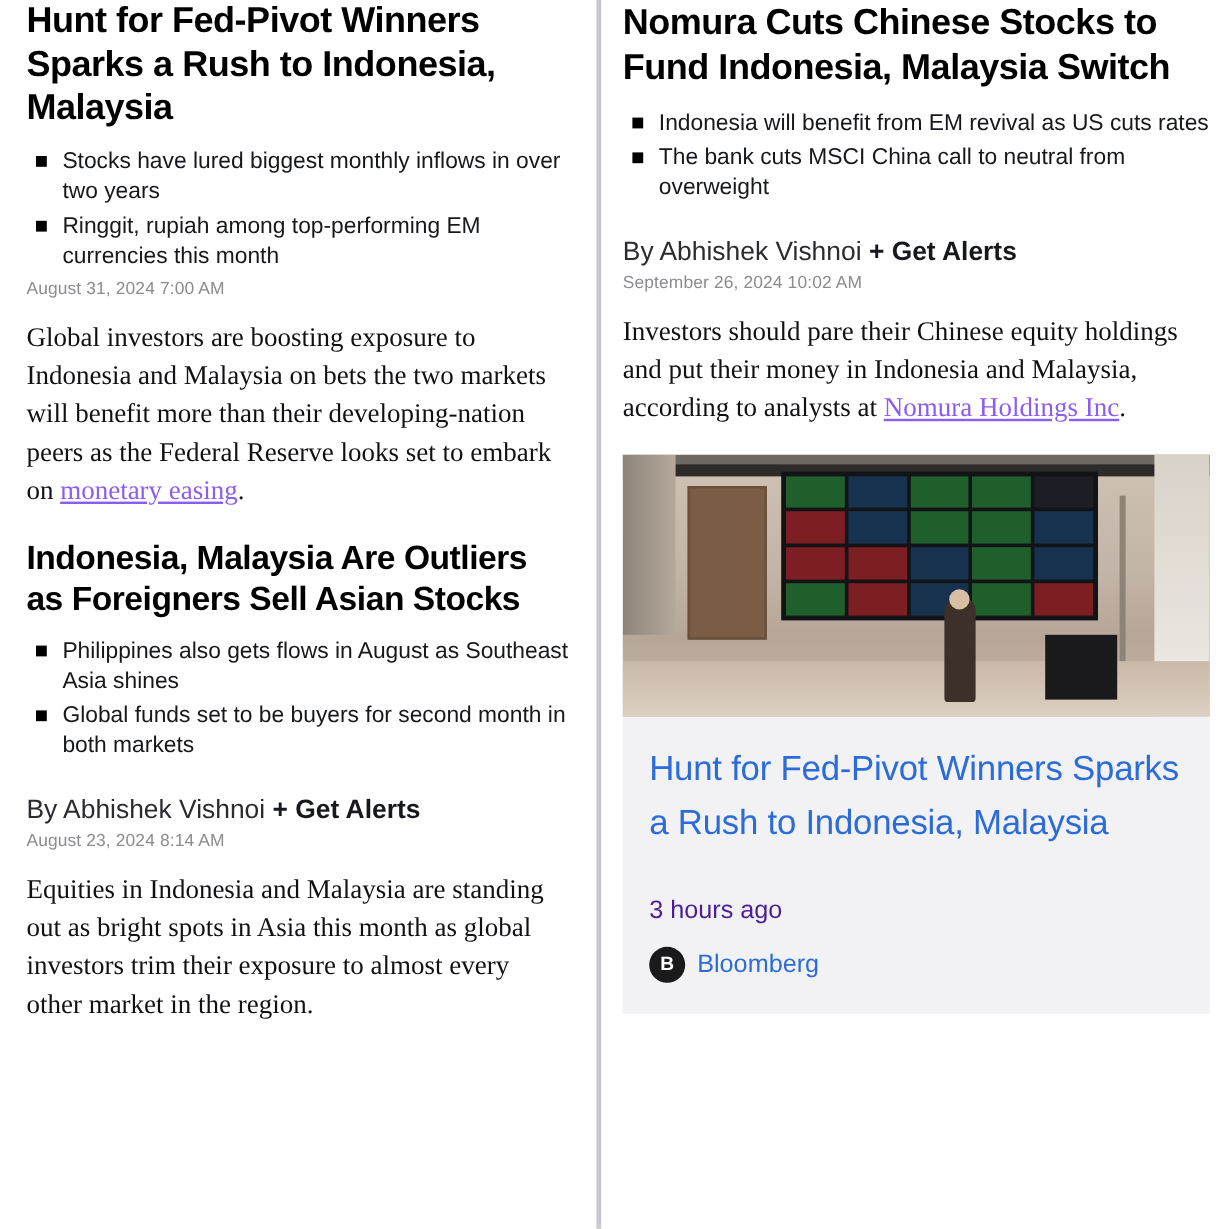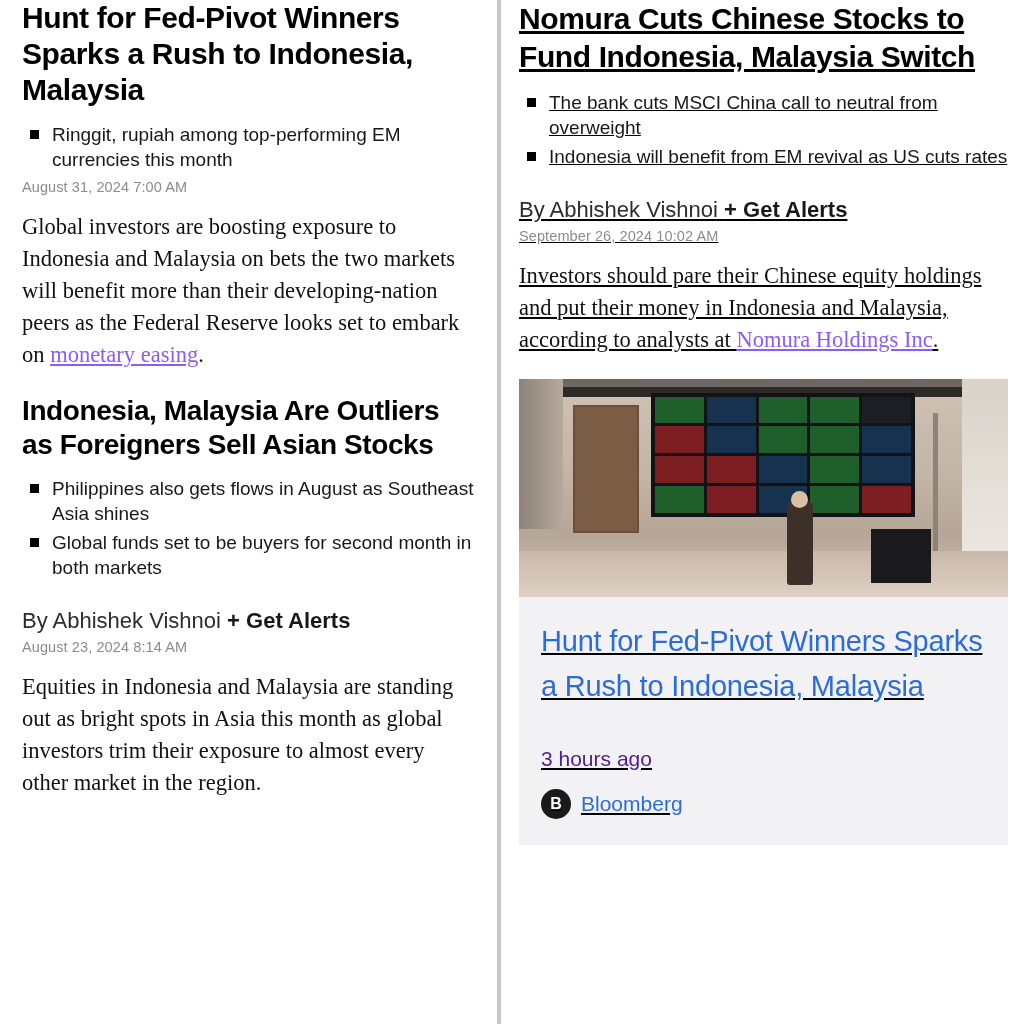--- a/index.html
+++ b/index.html
@@ -31,21 +31,20 @@
   }
   .divider {
     width: 4px;
     background: #c9c9cd;
     height: 1024px;
     flex: 0 0 4px;
   }
   .col-right {
     width: 523px;
     padding: 0 16px 0 18px;
-    text-decoration: underline;
   }
 
   h1.headline {
     font-family: "Liberation Sans", sans-serif;
     font-weight: bold;
     letter-spacing: -0.4px;
     color: #000;
     margin: 0;
   }
   .hl-left-1 {
@@ -260,20 +259,21 @@
 </head>
 <body>
 
 <div class="page">
 
   <div class="col col-left">
 
     <h1 class="headline hl-left-1">Hunt for Fed-Pivot Winners Sparks a Rush to Indonesia, Malaysia</h1>
 
     <ul class="bullets">
+      <li>Stocks have lured biggest monthly inflows in over two years</li>
       <li>Ringgit, rupiah among top-performing EM currencies this month</li>
     </ul>
 
     <div class="timestamp">August 31, 2024 7:00 AM</div>
 
     <p class="body-text"><span>Global investors are boosting exposure to Indonesia and Malaysia on bets the two markets will benefit more than their developing-nation peers as the Federal Reserve looks set to embark on </span><a href="#">monetary easing</a><span>.</span></p>
 
     <h1 class="headline hl-left-2">Indonesia, Malaysia Are Outliers as Foreigners Sell Asian Stocks</h1>
 
     <ul class="bullets">
@@ -288,22 +288,22 @@
     <p class="body-text">Equities in Indonesia and Malaysia are standing out as bright spots in Asia this month as global investors trim their exposure to almost every other market in the region.</p>
   </div>
 
   <div class="divider"></div>
 
   <div class="col col-right">
 
     <h1 class="headline hl-right-1">Nomura Cuts Chinese Stocks to Fund Indonesia, Malaysia Switch</h1>
 
     <ul class="bullets bullets-right">
+      <li>Indonesia will benefit from EM revival as US cuts rates</li>
       <li>The bank cuts MSCI China call to neutral from overweight</li>
-      <li>Indonesia will benefit from EM revival as US cuts rates</li>
     </ul>
 
     <div class="byline"><span>By Abhishek Vishnoi</span>
       <span class="alerts">+ Get Alerts</span></div>
     <div class="timestamp">September 26, 2024 10:02 AM</div>
 
     <p class="body-text"><span>Investors should pare their Chinese equity holdings and put their money in Indonesia and Malaysia, according to analysts at </span><a href="#">Nomura Holdings Inc</a><span>.</span></p>
 
     <div class="card">
       <div class="card-media">

